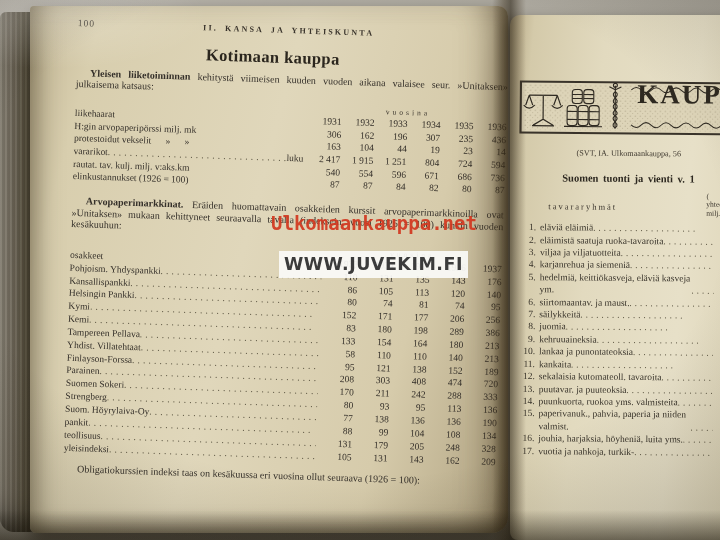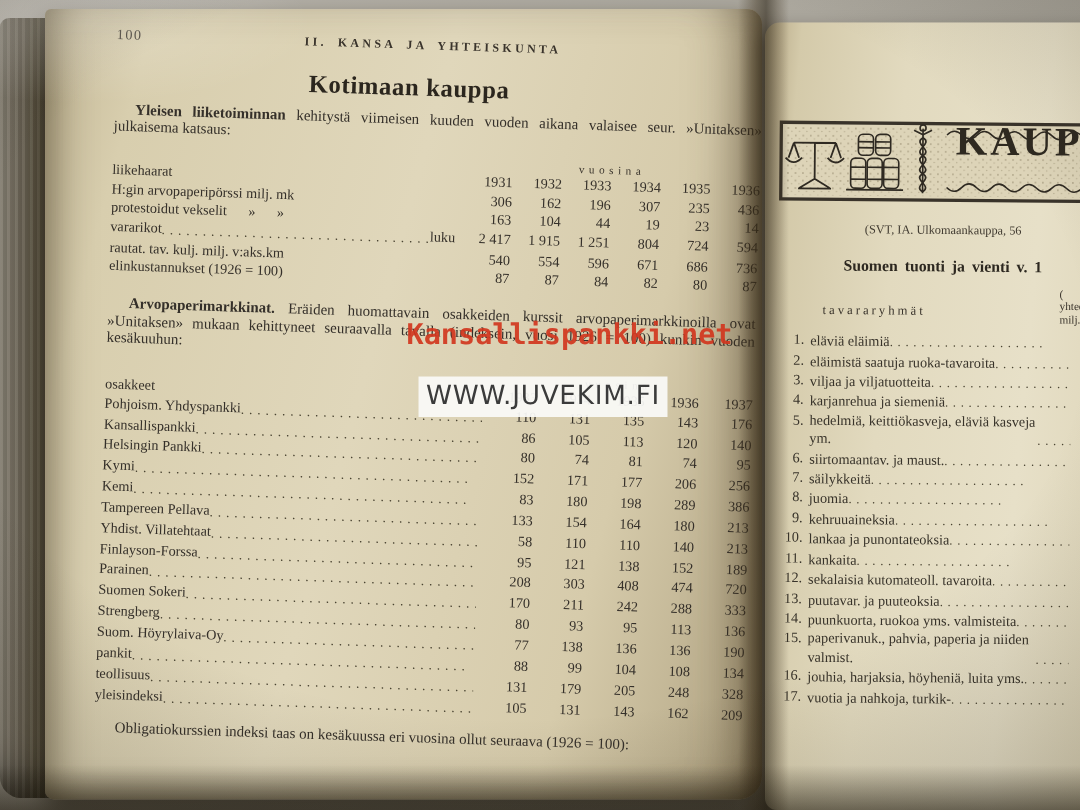--- a/index.html
+++ b/index.html
@@ -80,21 +80,21 @@
   .gdots{flex:1;overflow:hidden;white-space:nowrap;color:#4a4432;}
   .gdots::after{content:" . . . . . . . . . . . . . . . . . . . .";letter-spacing:.5px;font-size:8.5px;}
   .gval{width:24px;text-align:right;flex:none;}
 
   
   .wm-red{position:absolute;left:271px;top:212px;z-index:10;
     font-family:"DejaVu Sans Mono",monospace;font-weight:bold;font-size:19px;
     color:#d2371f;opacity:.92;}
   .wm-white{position:absolute;left:279px;top:251px;z-index:10;
     background:rgba(250,250,247,.93);color:#3b3b3b;
-    font-family:"DejaVu Sans",sans-serif;font-weight:normal;font-size:17.5px;
+    font-family:"DejaVu Sans",sans-serif;font-weight:bold;font-size:17.5px;
     letter-spacing:.5px;padding:3px 5px 4px;}
 </style>
 </head>
 <body>
 
 <div class="photo">
   <div class="spine-edge"></div>
 
   <div class="left-page">
     <div class="lp-inner">
@@ -539,19 +539,19 @@
               <span class="gdots"></span>
               <span class="gval"></span>
             </div>
           </div>
       </div>
     </div>
   </div>
 
   <div class="gutter"></div>
 
-  <div class="wm-red">Kansallispankki.net</div>
+  <div class="wm-red">Ulkomaankauppa.net</div>
   <div class="wm-white">WWW.JUVEKIM.FI</div>
 
   <div class="bottomshadow"></div>
   <div class="topsheen"></div>
   <div class="vignette"></div>
 </div>
 
 </body></html>

